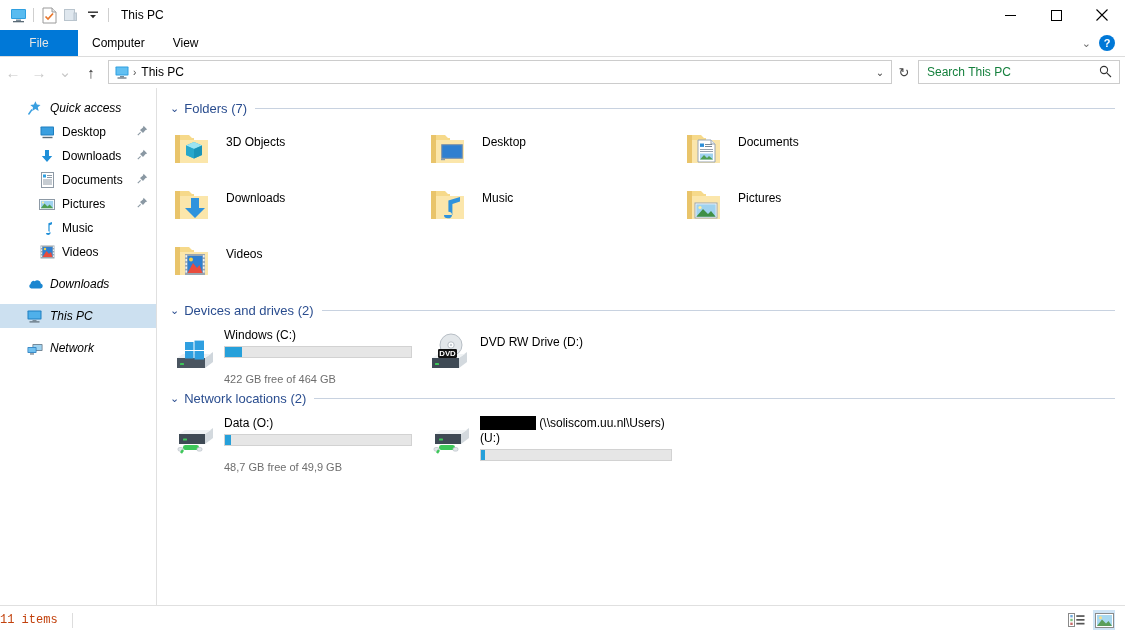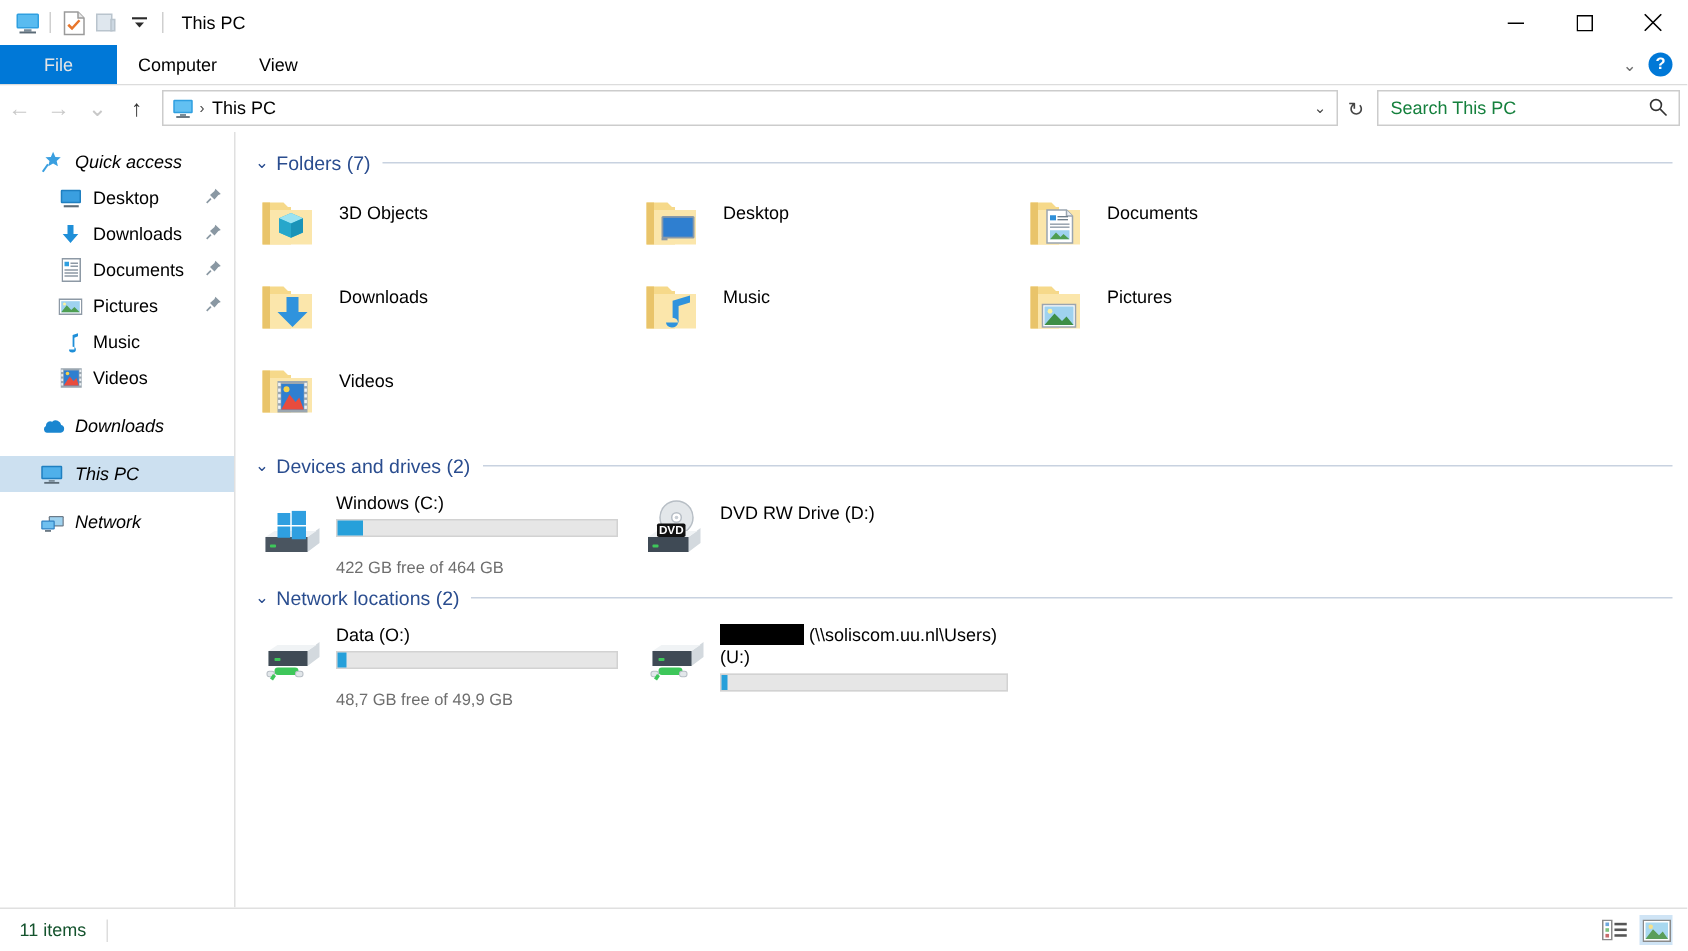--- a/index.html
+++ b/index.html
@@ -151,21 +151,21 @@
   .drive-bar .fill { height: 100%; background: #26a0da; }
   .drive-free { font-size: 11px; color: #6e6e6e; margin-top: 15px; white-space: nowrap; }
   .redact { display: inline-block; background: #000; height: 14px; vertical-align: -3px; }
 
   
   .statusbar {
     position: absolute; left: 0; bottom: 0; width: 1125px; height: 29px;
     border-top: 1px solid #e0e0e0; background: #fff;
     display: flex; align-items: center;
   }
-  .status-text { margin-left: 13px; font-size: 12px; color: #14532d; }
+  .status-text { font-size: 12px; color: #c2410c; font-family: Liberation Mono, monospace; }
   .status-sep { width: 1px; height: 15px; background: #dddddd; margin-left: 14px; }
   .view-btns { margin-left: auto; display: flex; align-items: center; gap: 6px; padding-right: 10px; }
   .vbtn { width: 22px; height: 20px; display: flex; align-items: center; justify-content: center; }
   .vbtn.active { background: #cfe4f5; }
 </style>
 </head>
 <body>
 
 <div class="app">
 

